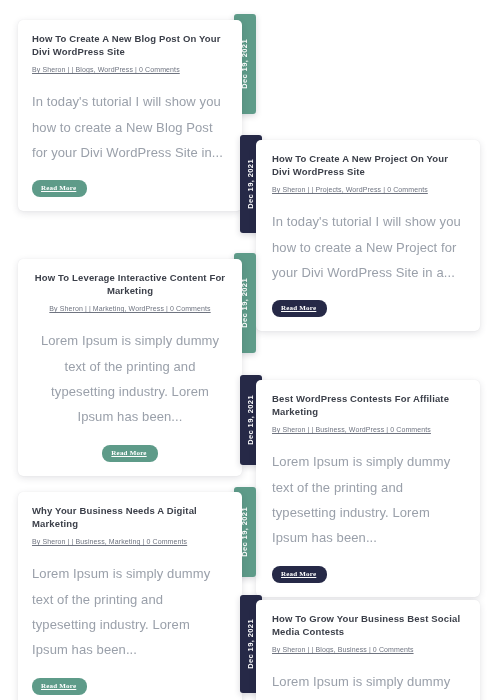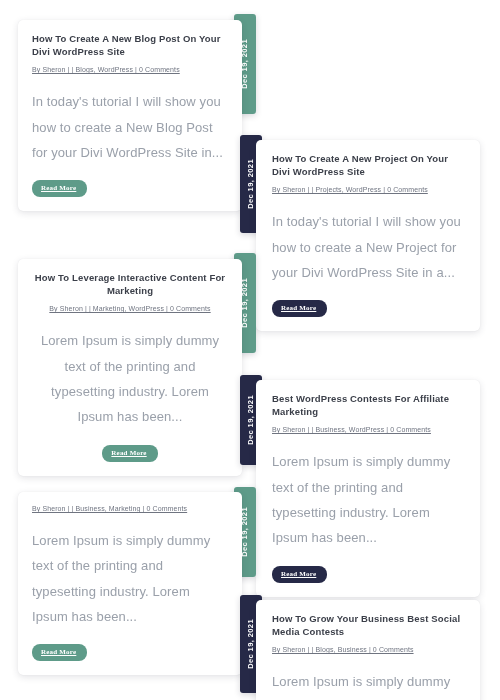--- a/index.html
+++ b/index.html
@@ -175,20 +175,21 @@
       <p class="post-excerpt">Lorem Ipsum is simply dummy text of the printing and typesetting industry. Lorem Ipsum has been...</p>
       <a class="read-more btn-navy">Read More</a>
     </div>
   </div>
 
   <div class="post-row align-left" style="top:487px;">
     <div class="date-strip strip-teal" style="top:0px; height:90px;">
       <span class="date-text">Dec 19, 2021</span>
     </div>
     <div class="post-card" style="top:5px;">
+      <h3 class="post-title">Why Your Business Needs A Digital Marketing</h3>
       <div class="post-meta">By Sheron | | Business, Marketing | 0 Comments</div>
       <p class="post-excerpt">Lorem Ipsum is simply dummy text of the printing and typesetting industry. Lorem Ipsum has been...</p>
       <a class="read-more btn-teal">Read More</a>
     </div>
   </div>
 
   <div class="post-row align-right" style="top:595px;">
     <div class="date-strip strip-navy" style="top:0px; height:98px;">
       <span class="date-text">Dec 19, 2021</span>
     </div>

